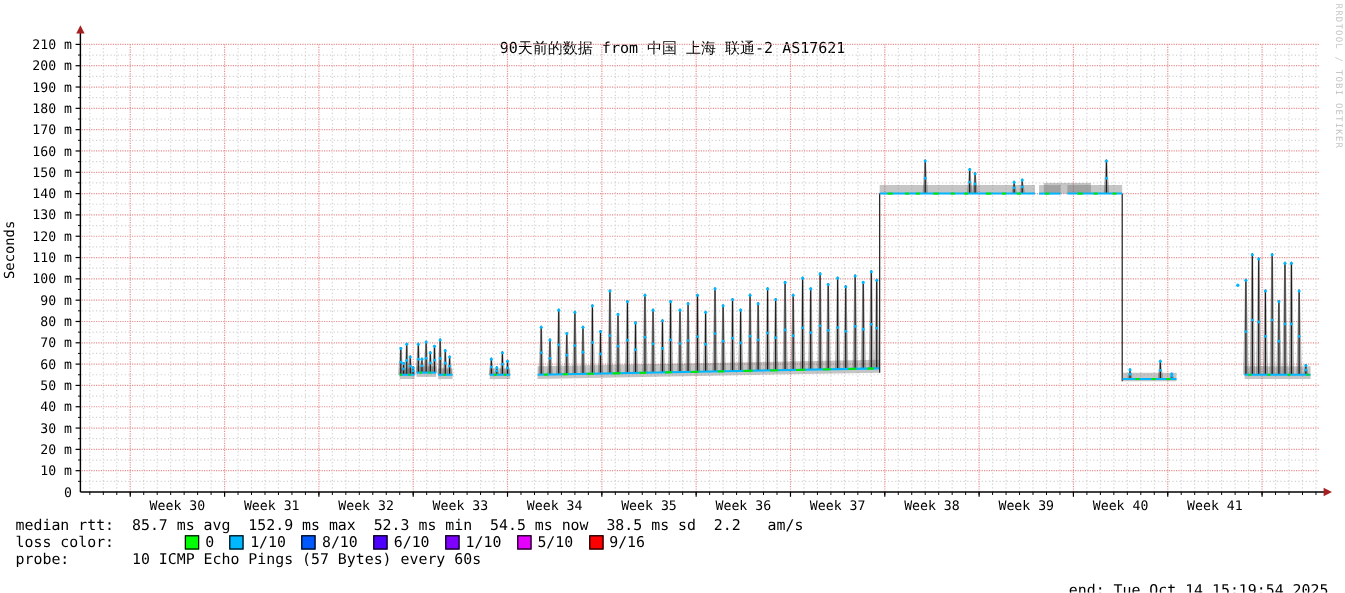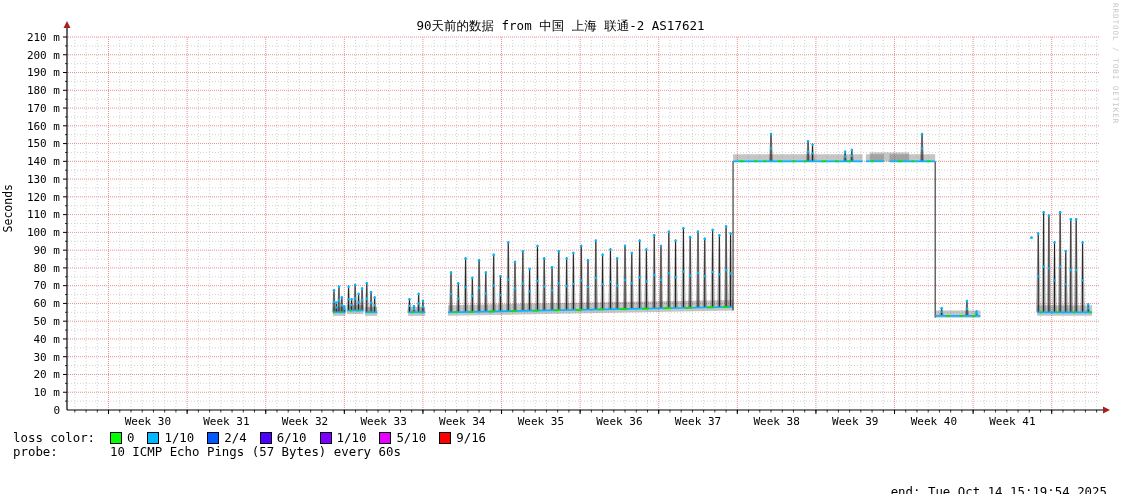--- a/index.html
+++ b/index.html
@@ -1,27 +1,27 @@
 <!DOCTYPE html>
 <html><head>
 <meta charset="utf-8">
 <style>
   html,body{margin:0;padding:0;background:#fff;}
   #stage{position:relative;width:1121px;height:494px;background:#ffffff;overflow:hidden;
          font-family:"DejaVu Sans Mono","Liberation Mono",monospace;color:#000;}
-  #title{position:absolute;top:18px;left:0;width:1121px;text-align:center;
+  #title{position:absolute;top:32px;left:0;width:1121px;text-align:center;
          font-size:12.5px;white-space:pre;}
   #watermark{position:absolute;top:3px;right:1px;writing-mode:vertical-rl;
          font-size:7.5px;letter-spacing:1px;color:#c6c6c6;}
   #ylabel{position:absolute;left:1px;top:184px;writing-mode:vertical-rl;
          transform:rotate(180deg);font-size:11.5px;}
   #chartwrap{position:absolute;left:0;top:0;width:1121px;height:430px;}
   #legend{position:absolute;left:13px;top:431px;font-size:12.4px;line-height:13.8px;}
   .legline{white-space:pre;height:13.8px;}
-  #losscolor{display:flex;align-items:center;height:13.8px;}
+  #losscolor{display:flex;align-items:center;height:13.8px;gap:44px;}
   .lossitem{display:inline-flex;align-items:center;margin-right:13px;}
   .swatch{display:inline-block;width:10px;height:10px;border:1px solid #000;margin-right:5px;}
   #endlabel{position:absolute;right:14px;top:472px;font-size:12.4px;white-space:pre;margin-top:12px;}
 </style>
 </head>
 <body>
 
 <div id="stage">
   <div id="title">90天前的数据 from 中国 上海 联通-2 AS17621</div>
   <div id="watermark">RRDTOOL / TOBI OETIKER</div>
@@ -720,34 +720,35 @@
           <text x="619.4304347826087" y="425" text-anchor="middle">Week 36</text>
           <text x="698.0282608695652" y="425" text-anchor="middle">Week 37</text>
           <text x="776.6260869565217" y="425" text-anchor="middle">Week 38</text>
           <text x="855.2239130434782" y="425" text-anchor="middle">Week 39</text>
           <text x="933.8217391304348" y="425" text-anchor="middle">Week 40</text>
           <text x="1012.4195652173913" y="425" text-anchor="middle">Week 41</text>
         </g>
       </svg></div>
 
   <div id="legend">
+    <div class="legline">median rtt:  85.7 ms avg  152.9 ms max  52.3 ms min  54.5 ms now  38.5 ms sd  2.2   am/s</div>
     <div id="losscolor">
       <span class="legline">loss color:  </span>
       <span id="lossitems" style="display: inline-flex;">
           <span class="lossitem">
             <span class="swatch" style="background: rgb(0, 255, 0);"></span>
             <span>0</span>
           </span>
           <span class="lossitem">
             <span class="swatch" style="background: rgb(0, 184, 255);"></span>
             <span>1/10</span>
           </span>
           <span class="lossitem">
             <span class="swatch" style="background: rgb(0, 89, 255);"></span>
-            <span>2/4</span>
+            <span>8/10</span>
           </span>
           <span class="lossitem">
             <span class="swatch" style="background: rgb(77, 0, 255);"></span>
             <span>6/10</span>
           </span>
           <span class="lossitem">
             <span class="swatch" style="background: rgb(126, 0, 255);"></span>
             <span>1/10</span>
           </span>
           <span class="lossitem">

